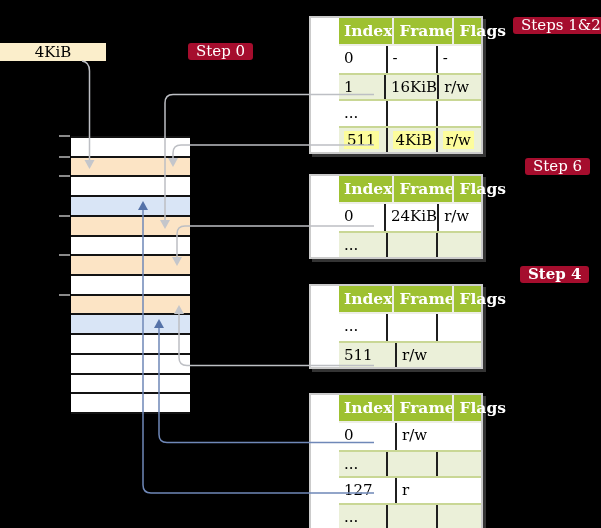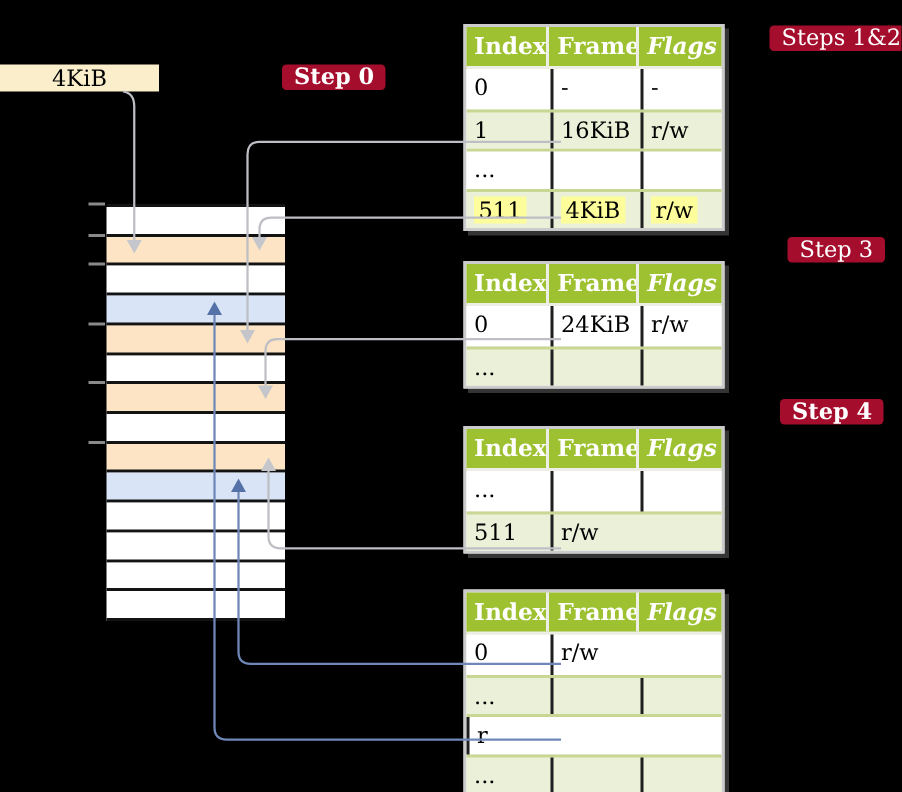--- a/index.html
+++ b/index.html
@@ -16,41 +16,42 @@
     background:var(--root-box-bg);color:#000;
     font-size:15px;line-height:18px;text-align:center;
   }
 
   
   .badge{
     position:absolute;background:var(--badge-bg);color:#fff;
     font-size:15px;line-height:17px;padding:0 8px;border-radius:3px;
     white-space:nowrap;
   }
-  #badge-step0{left:188px;top:43px;font-weight:bold;}
+  #badge-step0{left:188px;top:43px;}
   #badge-steps12{left:513px;top:17px;}
   #badge-step3{left:525px;top:158px;}
   #badge-step4{left:520px;top:266px;font-weight:bold;}
 
   
   .ptable{
     position:absolute;left:309px;width:174px;
     border:2px solid var(--table-border);
     background:#fff;
     box-shadow:3px 3px 0 rgba(150,150,150,.35);
+    padding-left:28px;
   }
   #table-0{top:16px;}
   #table-1{top:174px;}
   #table-2{top:284px;}
   #table-3{top:393px;}
   .t-head{display:flex;height:28px;background:var(--header-green);border-bottom:2px solid var(--head-divider);}
   .t-hcell{color:#fff;font-weight:bold;font-size:15.5px;line-height:25px;padding-left:5px;}
   .t-hcell.c0{width:56px;}
   .t-hcell.c1{width:60px;border-left:2px solid var(--head-divider);}
-  .t-hcell.c2{width:75px;border-left:2px solid var(--head-divider);font-style:italic;}
+  .t-hcell.c2{width:75px;border-left:2px solid var(--head-divider);}
   .t-row{display:flex;height:26.5px;}
   .t-row + .t-row{border-top:2px solid var(--row-divider);}
   .t-row.white{background:#fff;}
   .t-row.green{background:var(--row-green);}
   .t-cell{font-size:15px;line-height:24px;padding-left:5px;white-space:nowrap;}
   .t-cell.c0{width:56px;}
   .t-cell.c1{width:60px;border-left:2px solid var(--col-divider);}
   .t-cell.c2{width:54px;border-left:2px solid var(--col-divider);}
   .hl{background:var(--highlight);padding:0 3px;}
 
@@ -72,21 +73,21 @@
   .overlay polygon.gray{fill:var(--arrow-gray-head);}
   .overlay polygon.blue{fill:var(--arrow-blue-head);}
 </style>
 </head>
 <body>
 
 <div class="rootbox">4KiB</div>
 
 <div class="badge" id="badge-step0">Step 0</div>
 <div class="badge" id="badge-steps12">Steps 1&amp;2</div>
-<div class="badge" id="badge-step3">Step 3</div>
+<div class="badge" id="badge-step3">Step 6</div>
 <div class="badge" id="badge-step4">Step 4</div>
 
 <div class="memcol">
     <div class="m-row" style="background: rgb(255, 255, 255);"></div>
     <div class="m-row" style="background: rgb(252, 228, 197);"></div>
     <div class="m-row" style="background: rgb(255, 255, 255);"></div>
     <div class="m-row" style="background: rgb(217, 229, 246);"></div>
     <div class="m-row" style="background: rgb(252, 228, 197);"></div>
     <div class="m-row" style="background: rgb(255, 255, 255);"></div>
     <div class="m-row" style="background: rgb(252, 228, 197);"></div>
@@ -182,20 +183,21 @@
       <div class="t-row white">
         <div class="t-cell c0">0</div>
         <div class="t-cell c2">r/w</div>
       </div>
       <div class="t-row green">
         <div class="t-cell c0">...</div>
         <div class="t-cell c1"></div>
         <div class="t-cell c2"></div>
       </div>
       <div class="t-row white">
+        <div class="t-cell c0">127</div>
         <div class="t-cell c2">r</div>
       </div>
       <div class="t-row green">
         <div class="t-cell c0">...</div>
         <div class="t-cell c1"></div>
         <div class="t-cell c2"></div>
       </div>
     </div>
 </div>
 

